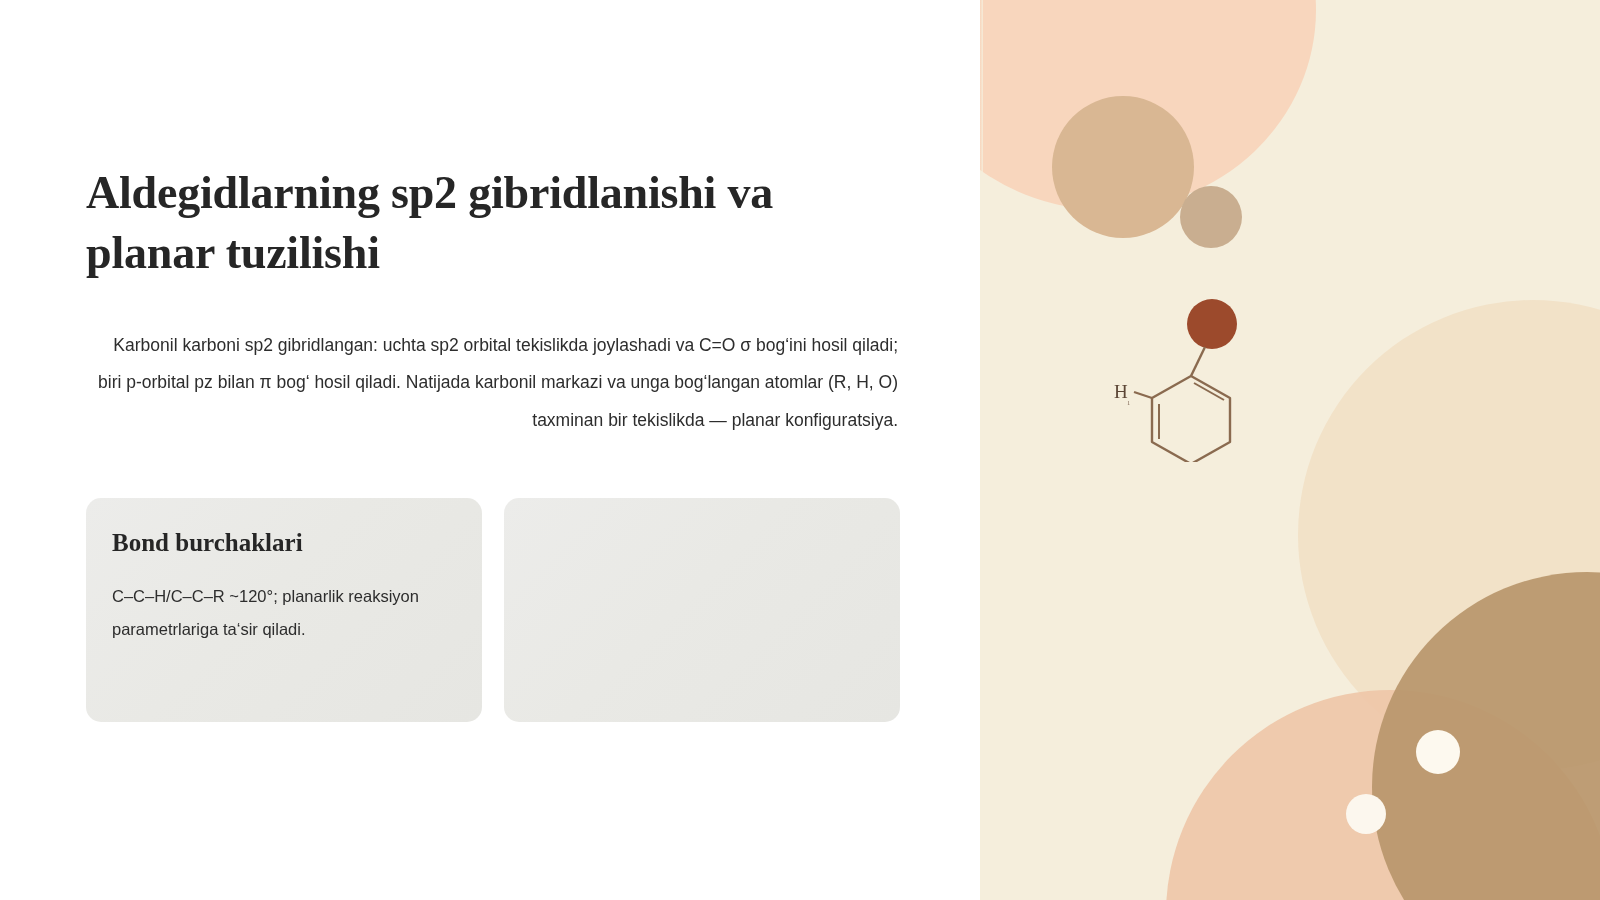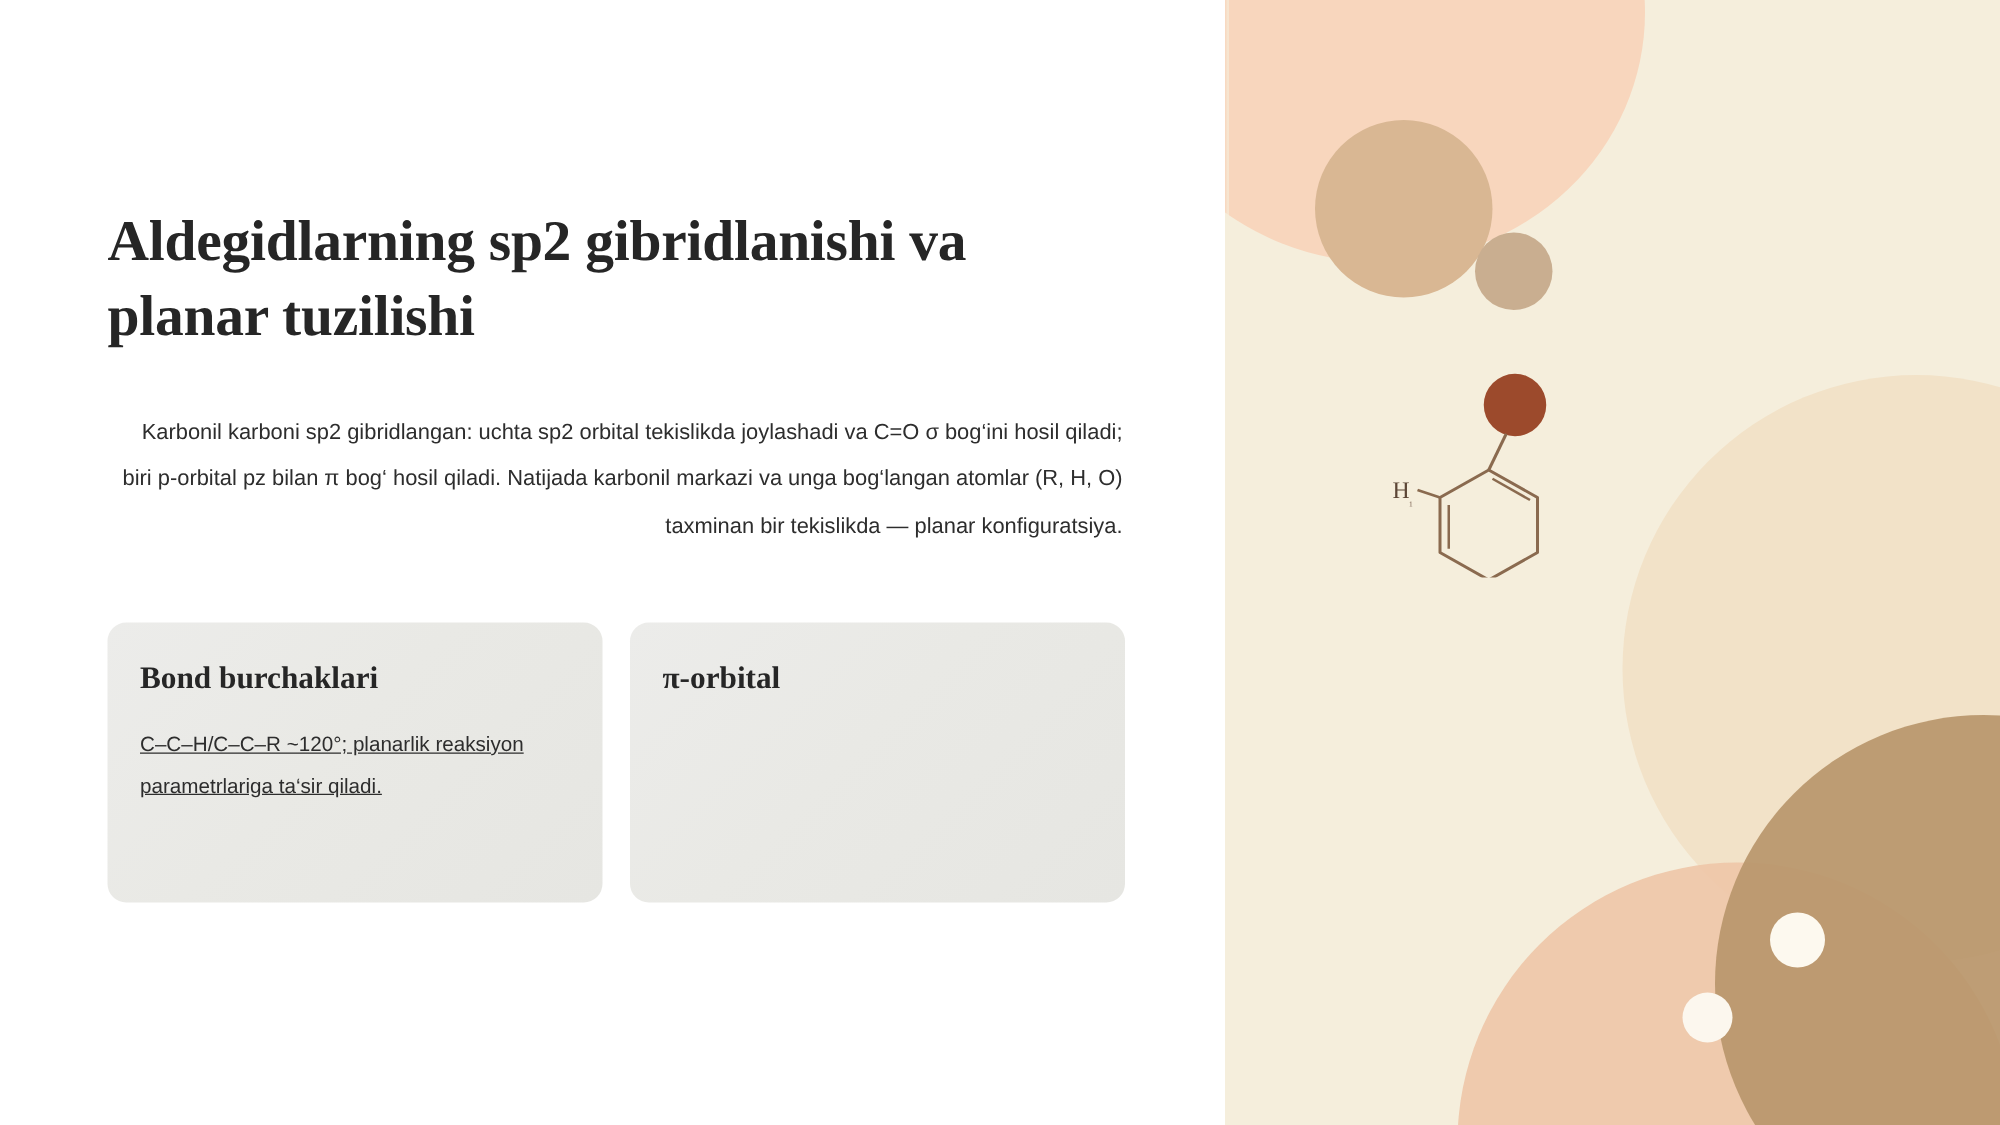--- a/index.html
+++ b/index.html
@@ -83,21 +83,20 @@
     color: #262626;
     margin-bottom: 22px;
   }
 
   .card-text {
     font-family: "Liberation Sans", sans-serif;
     font-size: 16.5px;
     line-height: 2.0;
     color: #2d2d2d;
     font-weight: 500;
-    text-decoration: underline;
   }
 
   
   .right-panel {
     position: relative;
     width: 620px;
     height: 900px;
     flex: 0 0 620px;
     overflow: hidden;
     background: #f5eedc;
@@ -211,21 +210,20 @@
     </div>
 
     <div class="cards-row">
 
       <div class="card">
         <div class="card-title">Bond burchaklari</div>
         <div class="card-text">C–C–H/C–C–R ~120°; planarlik reaksiyon parametrlariga ta‘sir qiladi.</div>
       </div>
 
       <div class="card">
-        <div class="card-title">π-orbital</div>
       </div>
 
     </div>
   </div>
 
   <div class="seam"></div>
 
   <div class="right-panel">
 
     <div class="shape circle-cream-big"></div>

